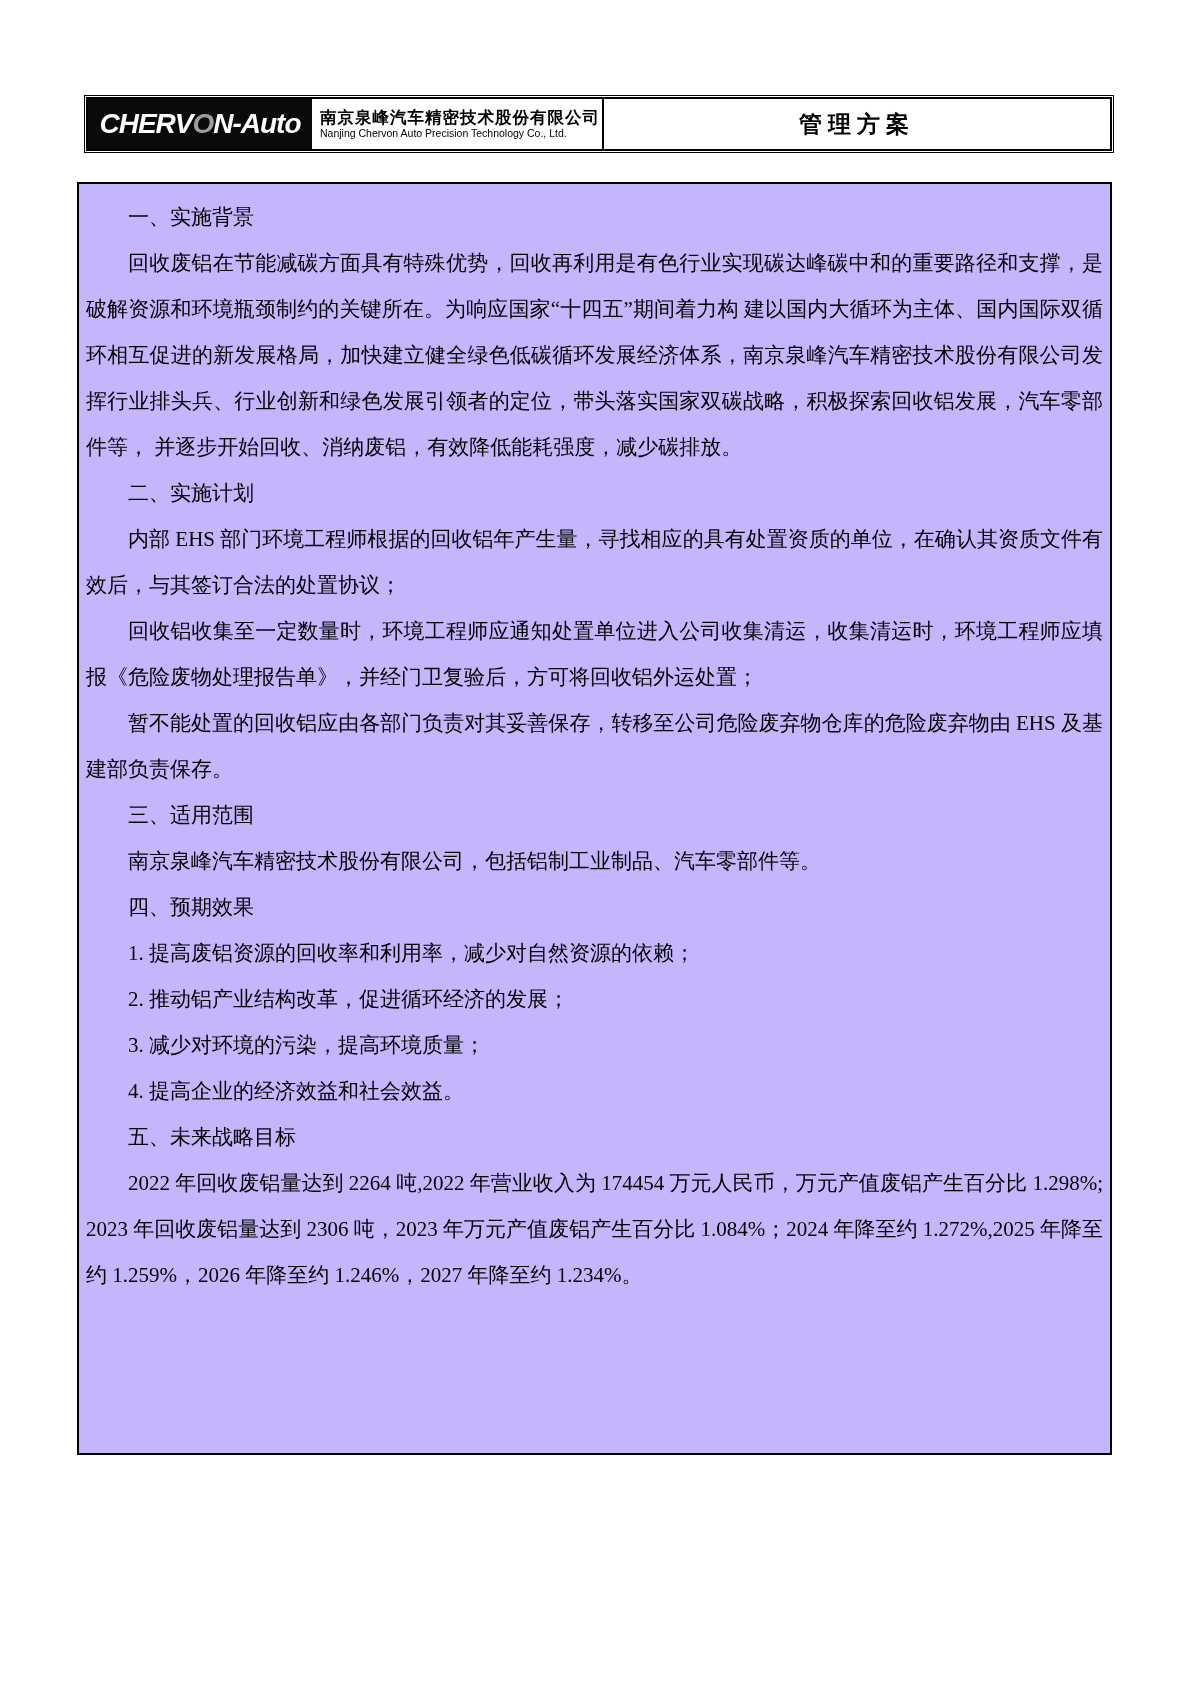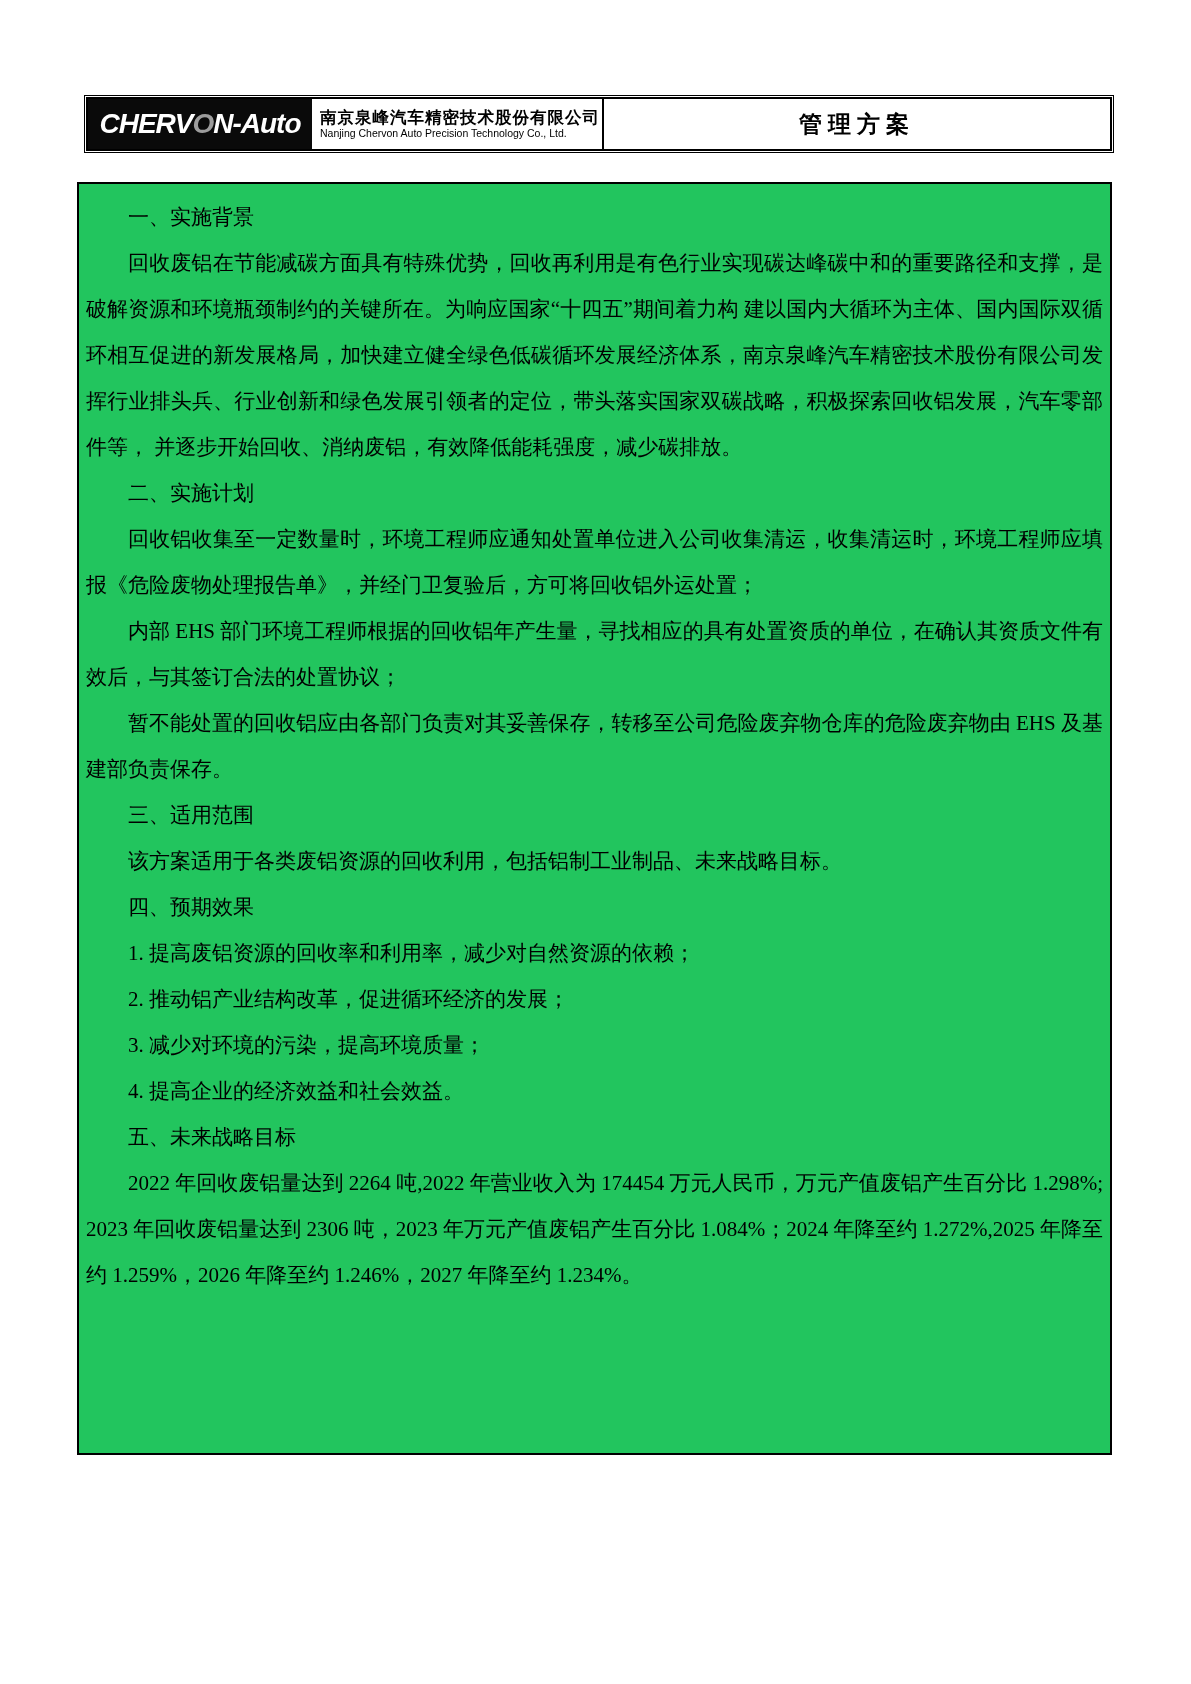--- a/index.html
+++ b/index.html
@@ -31,21 +31,21 @@
   }
   .company-cn { font-weight:bold; font-size:16.5px; letter-spacing:1px; line-height:1.25; white-space:nowrap; }
   .company-en { font-weight:normal; font-size:10.5px; line-height:1.3; white-space:nowrap; }
   .title-cell {
     flex:1; display:flex; align-items:center; justify-content:center;
     font-weight:bold; font-size:23px; letter-spacing:6px;
   }
   
   .doc-box {
     position:absolute; left:77px; top:182px; width:1035px; height:1273px;
-    box-sizing:border-box; border:2px solid #000; background:#22c55e;
+    box-sizing:border-box; border:2px solid #000; background:#c4b5fd;
     padding:10px 7px 0 7px;
     font-size:21px; line-height:46px;
   }
   .doc-box p { margin:0; text-align:justify; }
   .heading  { text-indent:42px; }
   .para     { text-indent:42px; }
   .indent-sm{ text-indent:10px; }
 </style>
 </head>
 <body>
@@ -62,26 +62,26 @@
   </div>
   <div class="title-cell">管理方案</div>
 </div>
 
 <div class="doc-box">
 
   <p class="heading">一、实施背景</p>
   <p class="para">回收废铝在节能减碳方面具有特殊优势，回收再利用是有色行业实现碳达峰碳中和的重要路径和支撑，是破解资源和环境瓶颈制约的关键所在。为响应国家“十四五”期间着力构 建以国内大循环为主体、国内国际双循环相互促进的新发展格局，加快建立健全绿色低碳循环发展经济体系，南京泉峰汽车精密技术股份有限公司发挥行业排头兵、行业创新和绿色发展引领者的定位，带头落实国家双碳战略，积极探索回收铝发展，汽车零部件等， 并逐步开始回收、消纳废铝，有效降低能耗强度，减少碳排放。</p>
 
   <p class="heading">二、实施计划</p>
+  <p class="para">内部 EHS 部门环境工程师根据的回收铝年产生量，寻找相应的具有处置资质的单位，在确认其资质文件有效后，与其签订合法的处置协议；</p>
   <p class="para">回收铝收集至一定数量时，环境工程师应通知处置单位进入公司收集清运，收集清运时，环境工程师应填报《危险废物处理报告单》，并经门卫复验后，方可将回收铝外运处置；</p>
-  <p class="para">内部 EHS 部门环境工程师根据的回收铝年产生量，寻找相应的具有处置资质的单位，在确认其资质文件有效后，与其签订合法的处置协议；</p>
   <p class="para">暂不能处置的回收铝应由各部门负责对其妥善保存，转移至公司危险废弃物仓库的危险废弃物由 EHS 及基建部负责保存。</p>
 
   <p class="heading">三、适用范围</p>
-  <p class="para">该方案适用于各类废铝资源的回收利用，包括铝制工业制品、未来战略目标。</p>
+  <p class="para">南京泉峰汽车精密技术股份有限公司，包括铝制工业制品、汽车零部件等。</p>
 
   <p class="heading">四、预期效果</p>
   <p class="para">1. 提高废铝资源的回收率和利用率，减少对自然资源的依赖；</p>
   <p class="para">2. 推动铝产业结构改革，促进循环经济的发展；</p>
   <p class="para">3. 减少对环境的污染，提高环境质量；</p>
   <p class="para">4. 提高企业的经济效益和社会效益。</p>
 
   <p class="heading">五、未来战略目标</p>
   <p class="para">2022 年回收废铝量达到 2264 吨,2022 年营业收入为 174454 万元人民币，万元产值废铝产生百分比 1.298%; 2023 年回收废铝量达到 2306 吨，2023 年万元产值废铝产生百分比 1.084%；2024 年降至约 1.272%,2025 年降至约 1.259%，2026 年降至约 1.246%，2027 年降至约 1.234%。</p>
 

